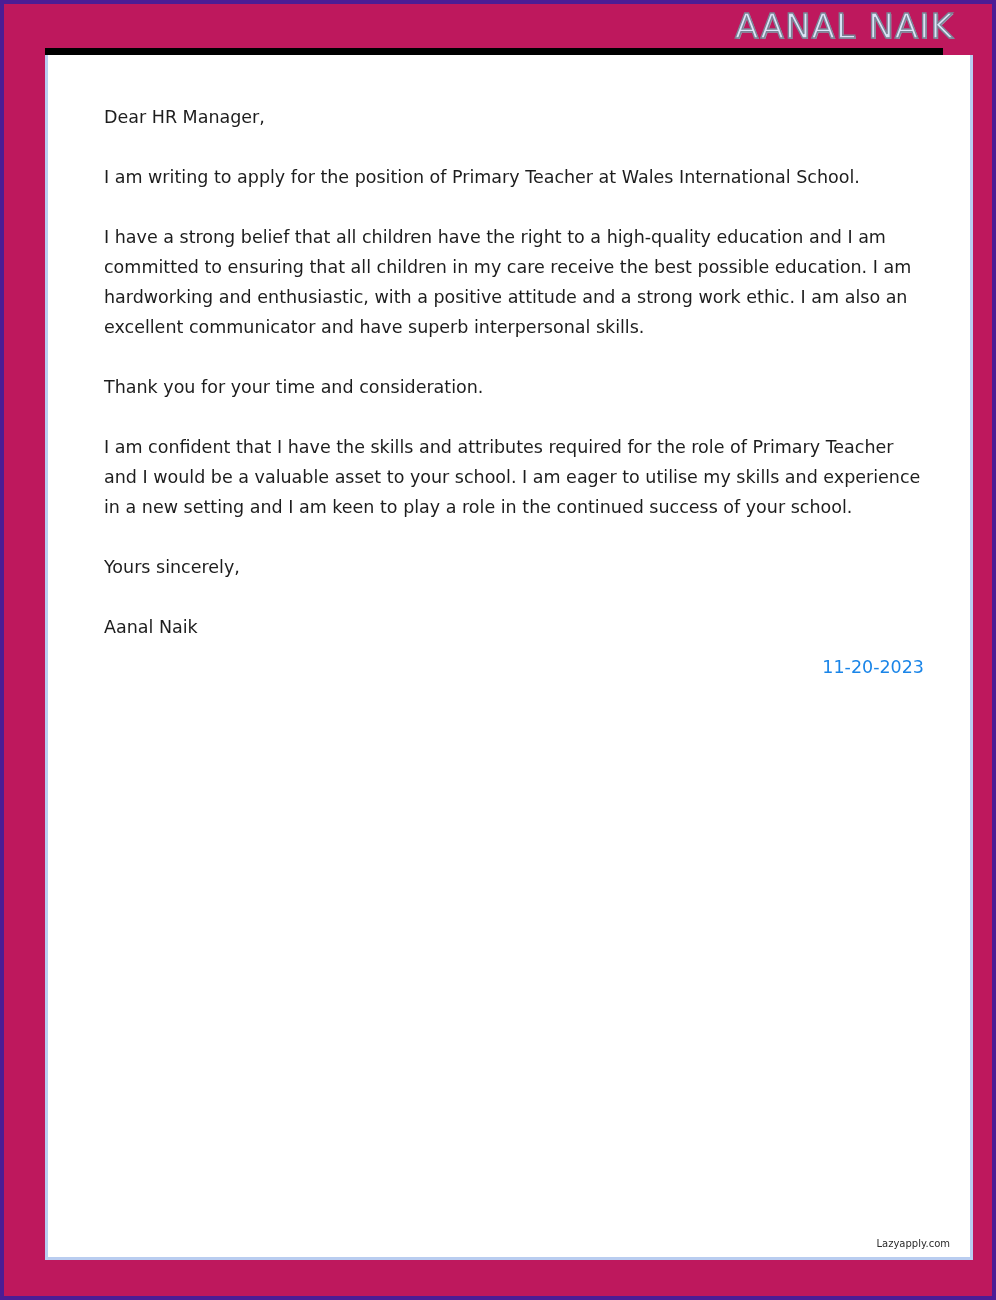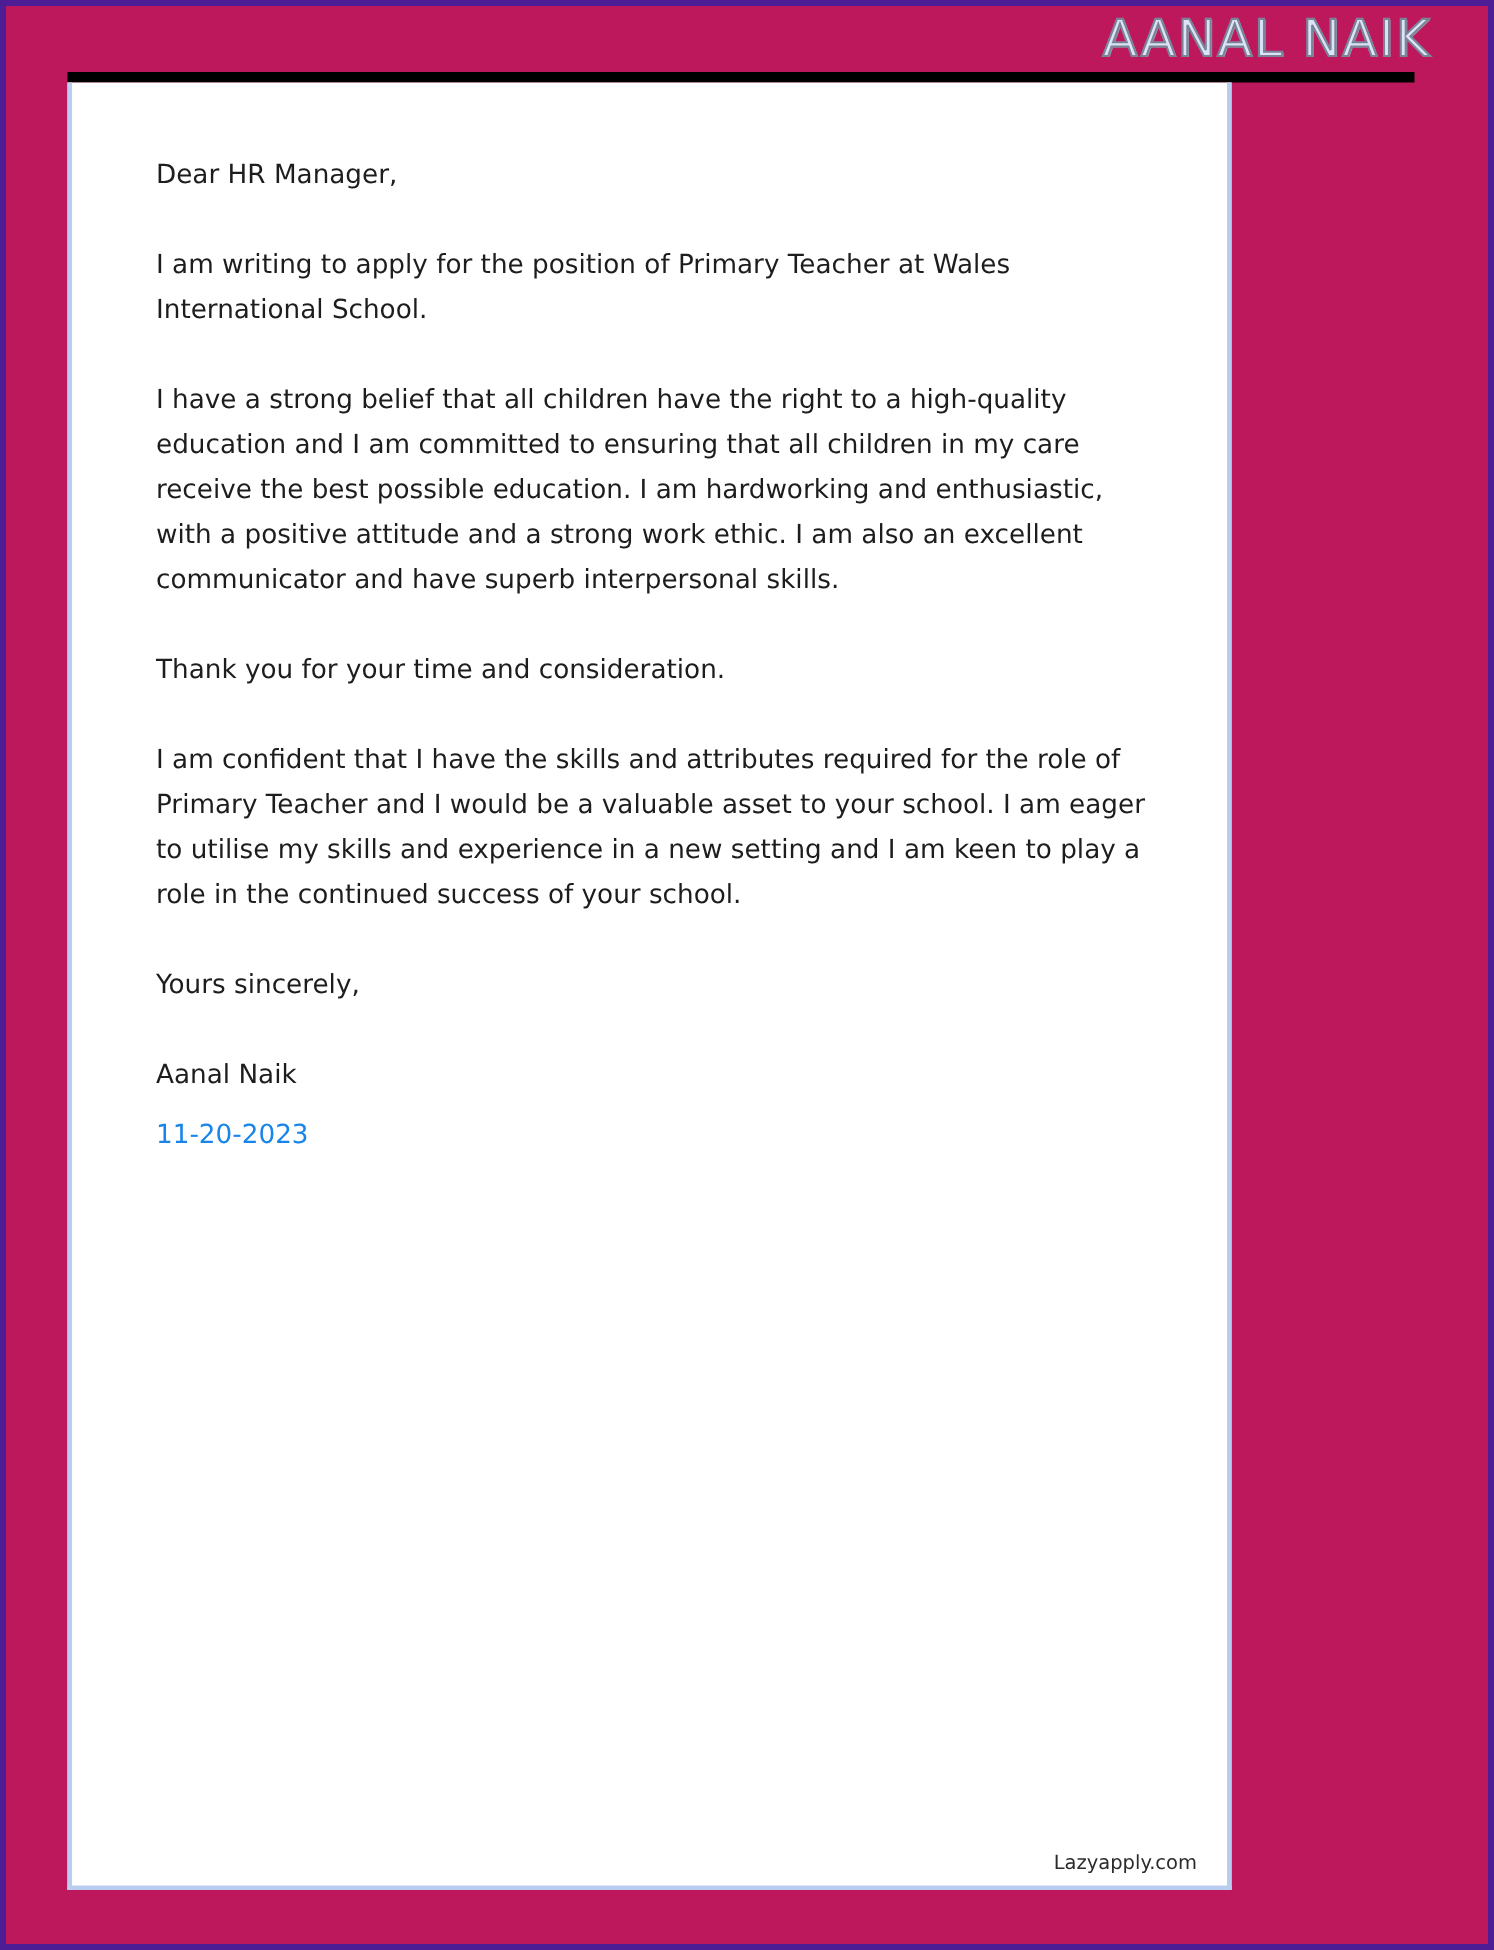--- a/index.html
+++ b/index.html
@@ -52,21 +52,21 @@
     width: 898px;
     height: 7px;
     background: #000000;
   }
 
   
   .card {
     position: absolute;
     top: 51px;
     left: 41px;
-    width: 776px;
+    width: 928px;
     height: 1205px;
     box-sizing: border-box;
     background: #ffffff;
     border-left: 3px solid #b9cdf0;
     border-right: 3px solid #b9cdf0;
     border-bottom: 3px solid #b9cdf0;
   }
 
   .letter-body {
     position: absolute;
@@ -83,28 +83,29 @@
     font-weight: 400;
   }
 
   .para.signature {
     margin-bottom: 10px;
   }
 
   .para.date {
     color: #1a85e8;
     margin-bottom: 0;
+    text-align: right;
   }
 
   
   .footer {
     position: absolute;
     right: 20px;
     bottom: 8px;
-    font-size: 13px;
+    font-size: 10px;
     color: #2b2b2b;
     line-height: 1;
   }
 </style>
 </head>
 <body>
 
 <div class="page">
 
   <div class="header">

